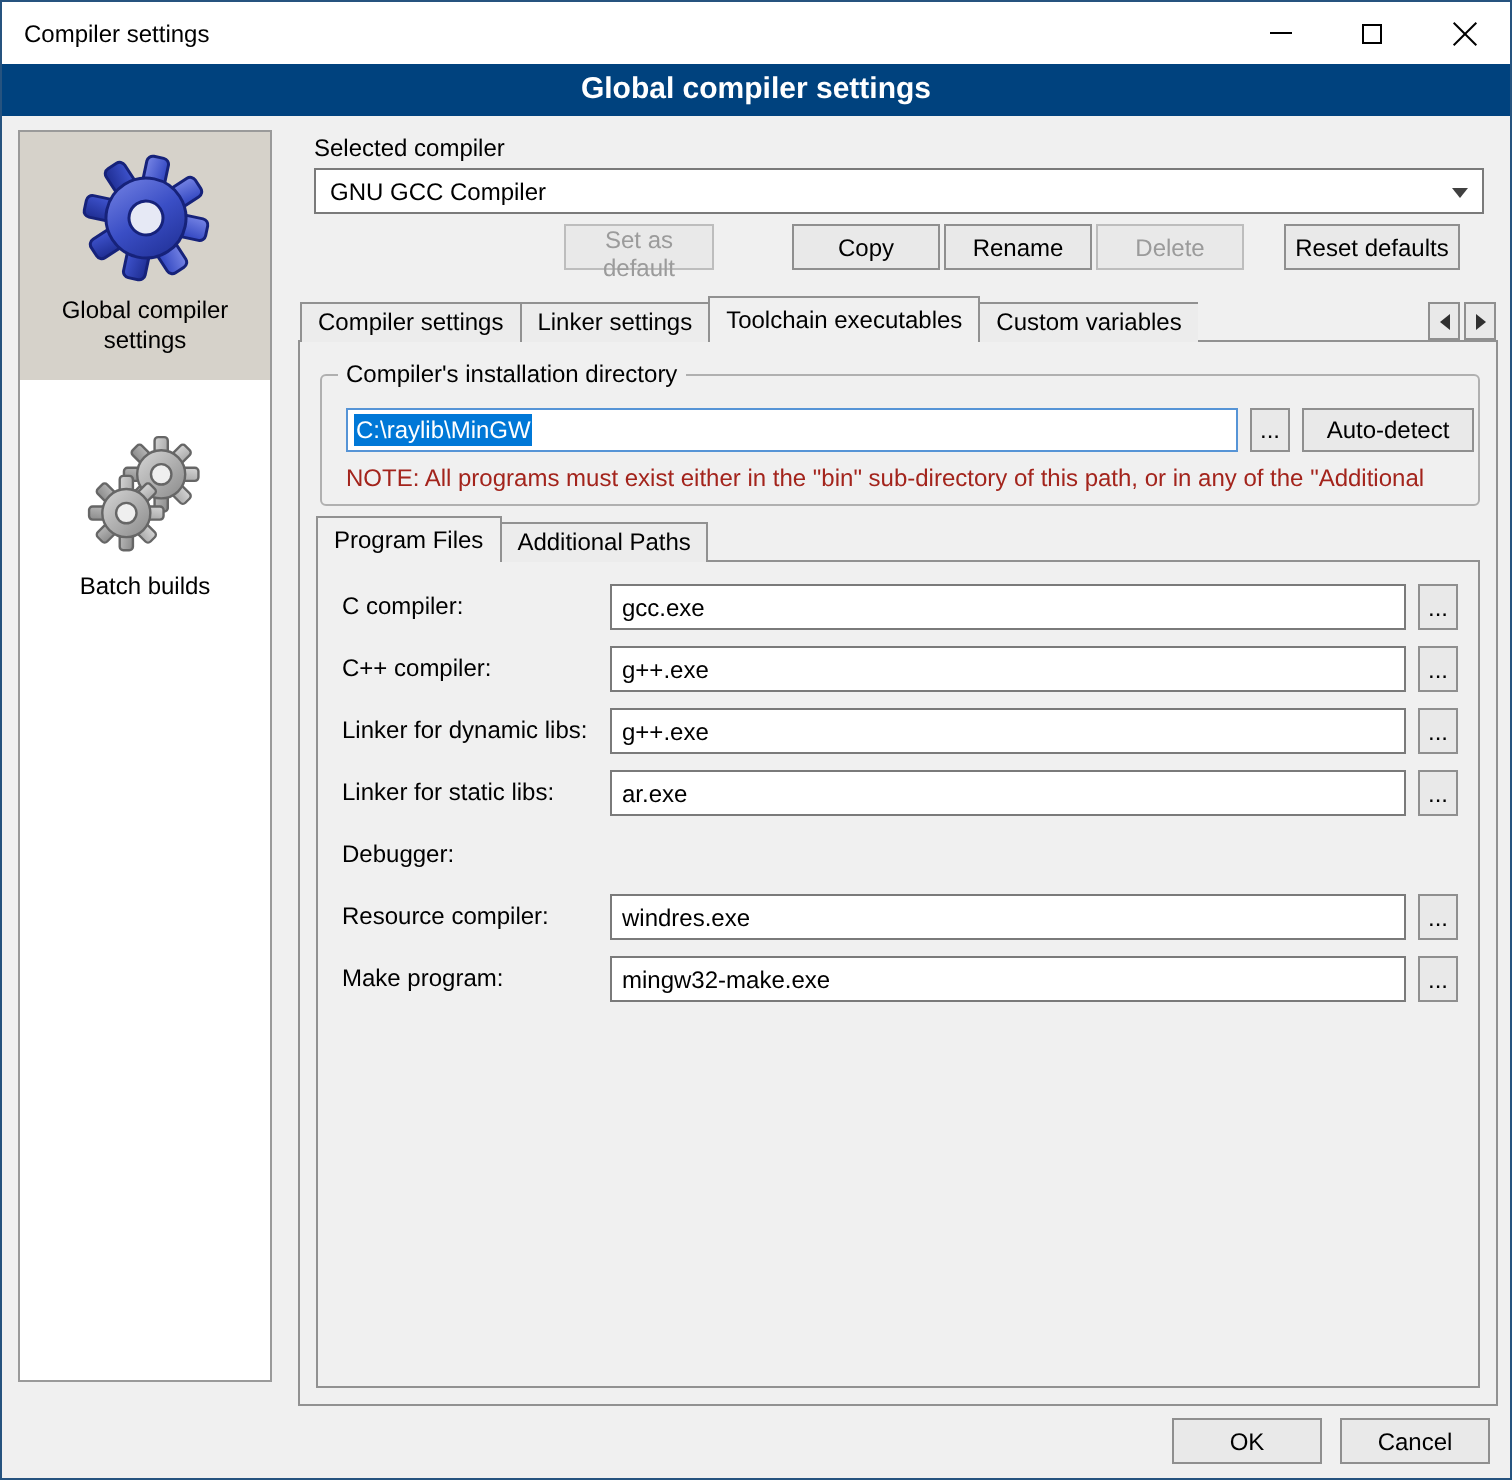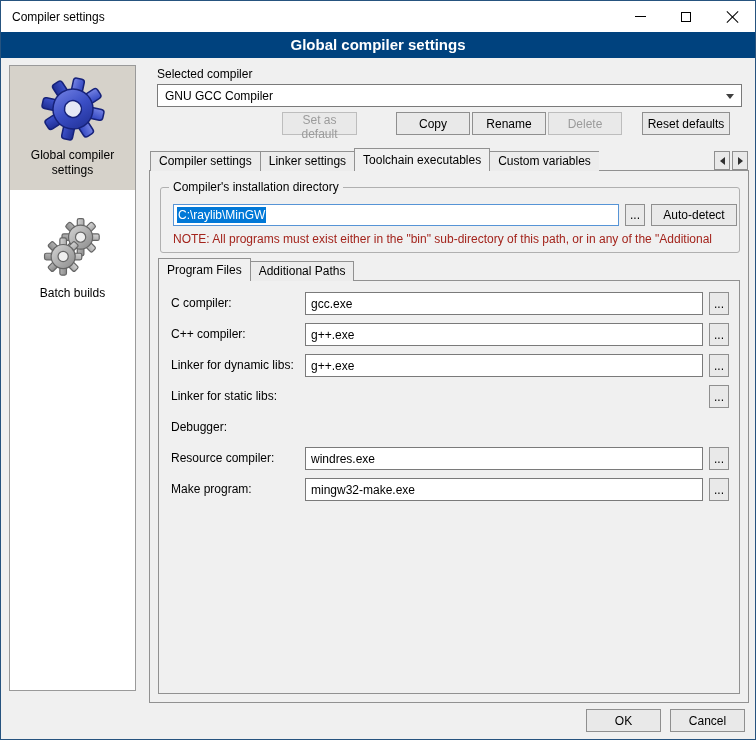--- a/index.html
+++ b/index.html
@@ -212,20 +212,21 @@
       </div>
 
       <div class="field-row" style="top:73px">
         <span class="field-label">Linker for dynamic libs:</span>
         <input class="field-input" value="g++.exe" style="">
         <button class="row-browse">...</button>
       </div>
 
       <div class="field-row" style="top:104px">
         <span class="field-label">Linker for static libs:</span>
+        <input class="field-input" value="ar.exe" style="">
         <button class="row-browse">...</button>
       </div>
 
       <div class="field-row" style="top:135px">
         <span class="field-label">Debugger:</span>
       </div>
 
       <div class="field-row" style="top:166px">
         <span class="field-label">Resource compiler:</span>
         <input class="field-input" value="windres.exe" style="">

